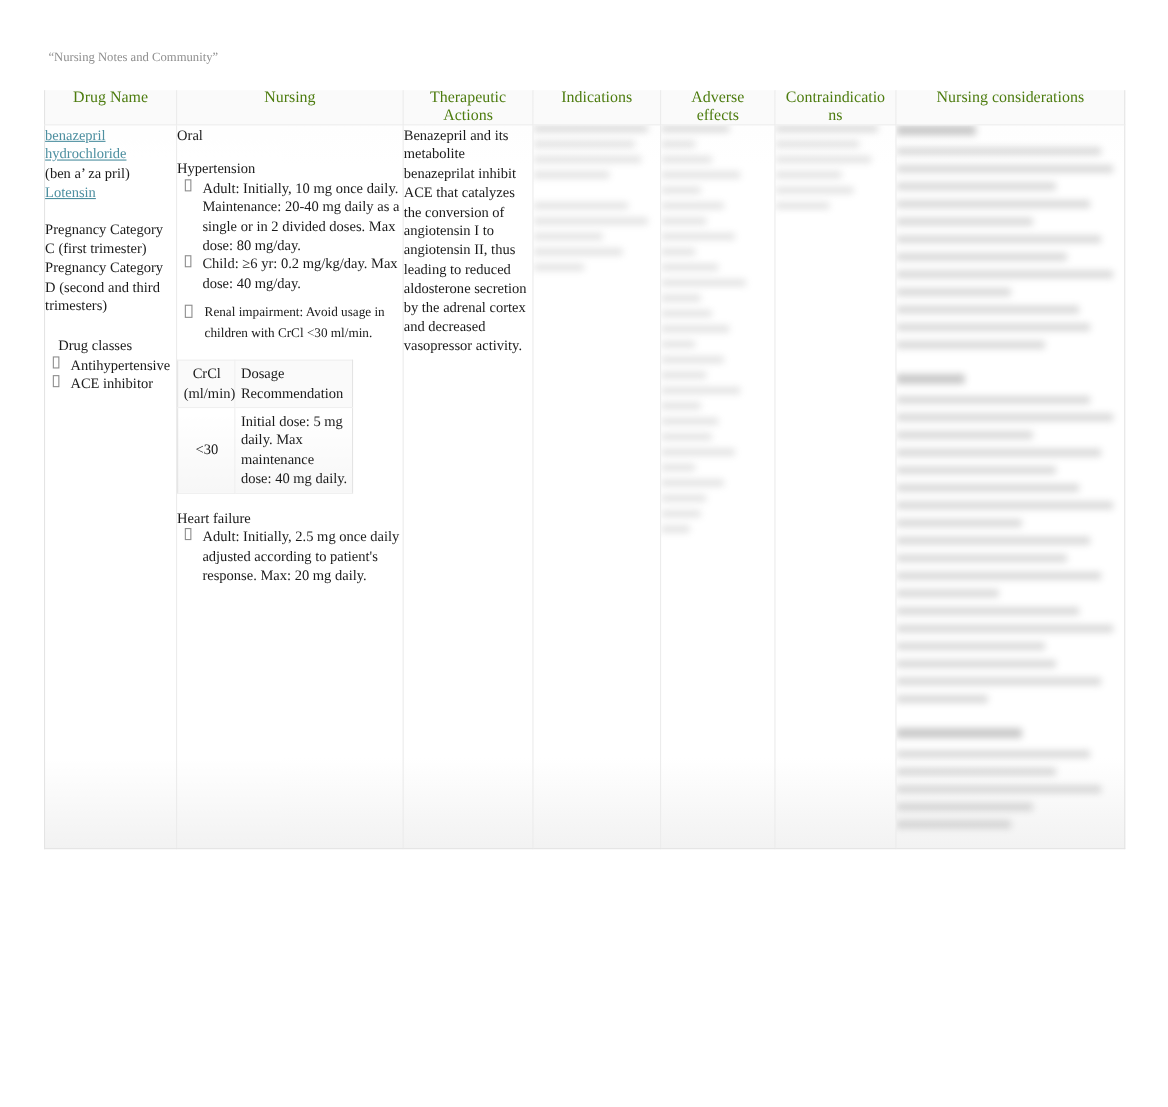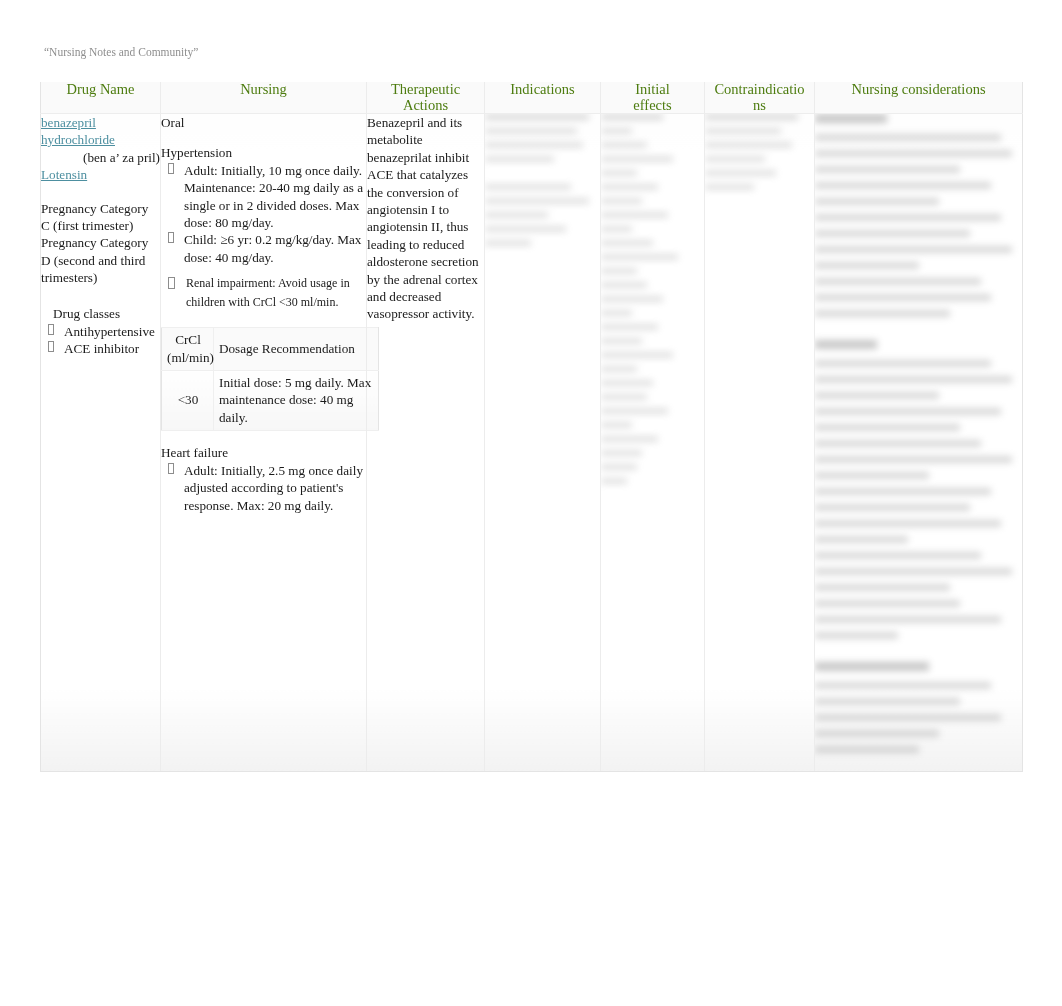--- a/index.html
+++ b/index.html
@@ -91,21 +91,21 @@
     line-height: 17.4px;
     border-bottom: 1px solid #e4e4e4;
   }
 
   
   .dn-link {
     color: #4d8fa0;
     display: block;
     line-height: 17.4px;
   }
-  .dn-pron { color: #1a1a1a; display: block; line-height: 17.4px; text-align: right; }
+  .dn-pron { color: #1a1a1a; display: block; line-height: 17.4px; }
   .gap-sm  { height: 16px; }
   .blk     { display: block; line-height: 17.4px; }
 
   .sub-head {
     display: block;
     margin-left: 12px;
     margin-top: 2px;
     line-height: 18px;
   }
   ul.tofu {
@@ -130,21 +130,21 @@
   }
 
   
   .dose-head { display: block; line-height: 17.4px; }
   .spacer-10 { height: 13px; }
   .spacer-6  { height: 8px; }
   ul.tofu.big > li { font-size: 12px; line-height: 19px; padding-left: 19px; }
   ul.tofu.big > li > .bullet { width: 7px; height: 12px; top: 3px; }
 
   table.crcl {
-    width: 218px;
+    width: 160px;
     border-collapse: collapse;
     table-layout: fixed;
     margin-top: 2px;
     background: linear-gradient(180deg,#fcfcfc,#ffffff 40%,#f7f7f7);
   }
   table.crcl col.k { width: 52px; }
   table.crcl th, table.crcl td {
     border: 1px solid #efefef;
     vertical-align: middle;
     font-weight: normal;
@@ -211,21 +211,21 @@
   <thead>
     <tr>
       <th>Drug Name</th>
       <th>Nursing</th>
       <th>
         <span>Therapeutic</span><br>
         <span>Actions</span>
       </th>
       <th>Indications</th>
       <th>
-        <span>Initial</span><br>
+        <span>Adverse</span><br>
         <span>effects</span>
       </th>
       <th>
         <span>Contraindicatio</span><br>
         <span>ns</span>
       </th>
       <th>Nursing considerations</th>
     </tr>
   </thead>
 

